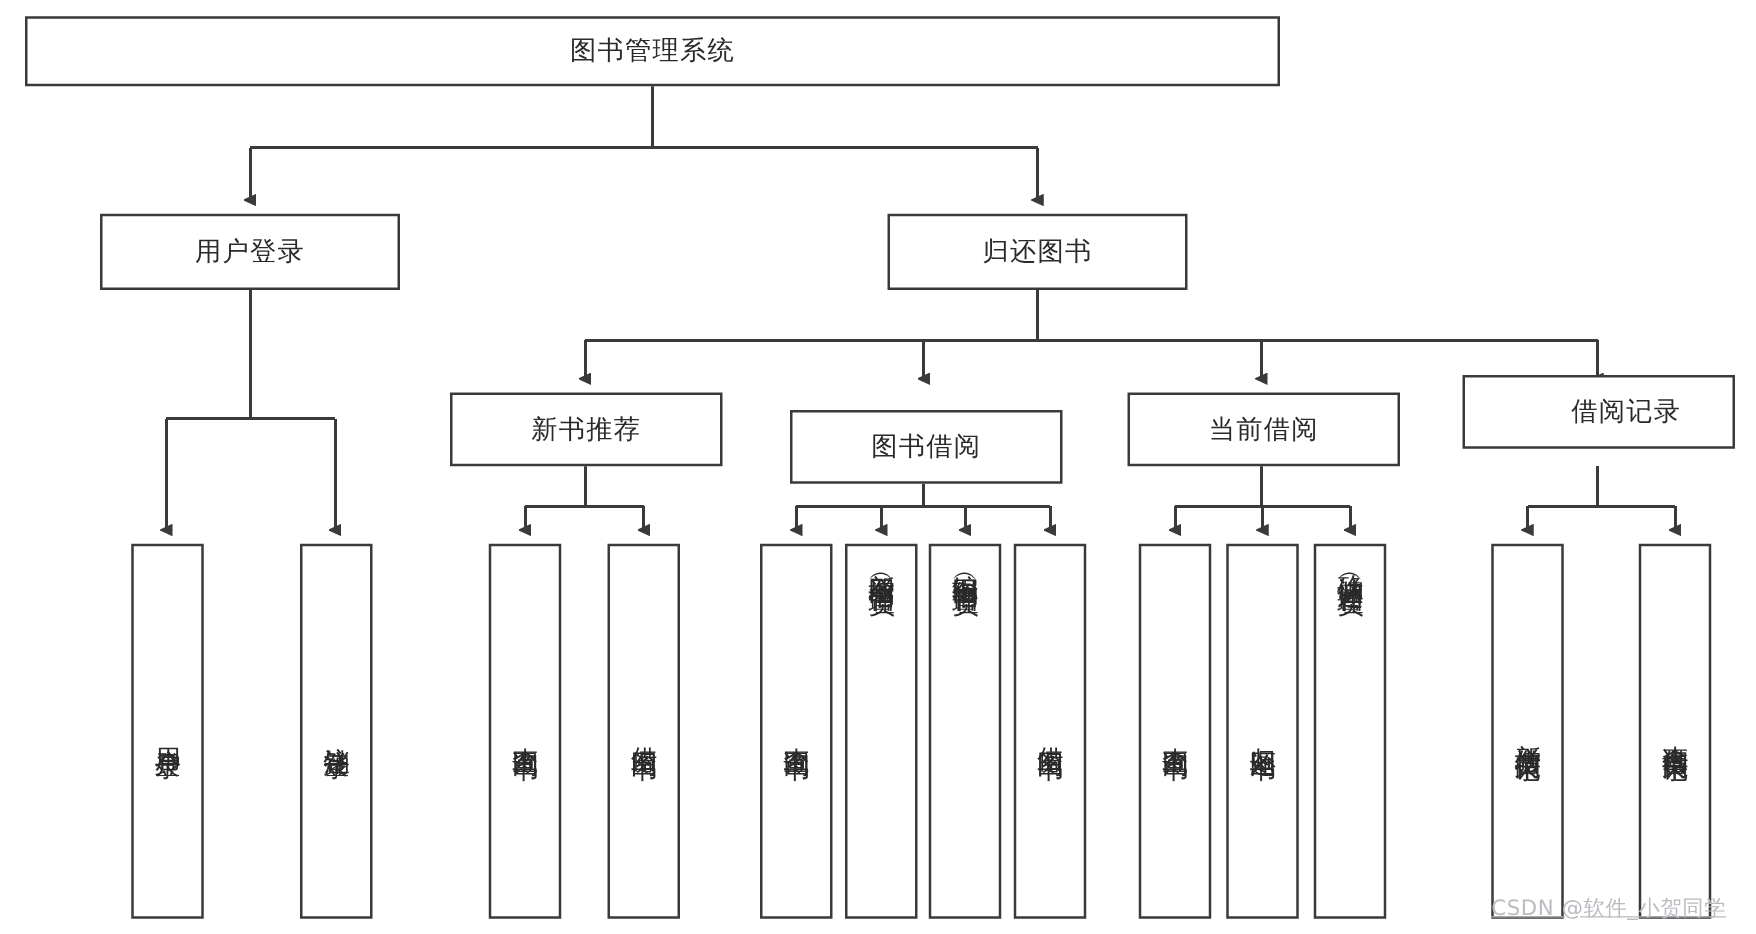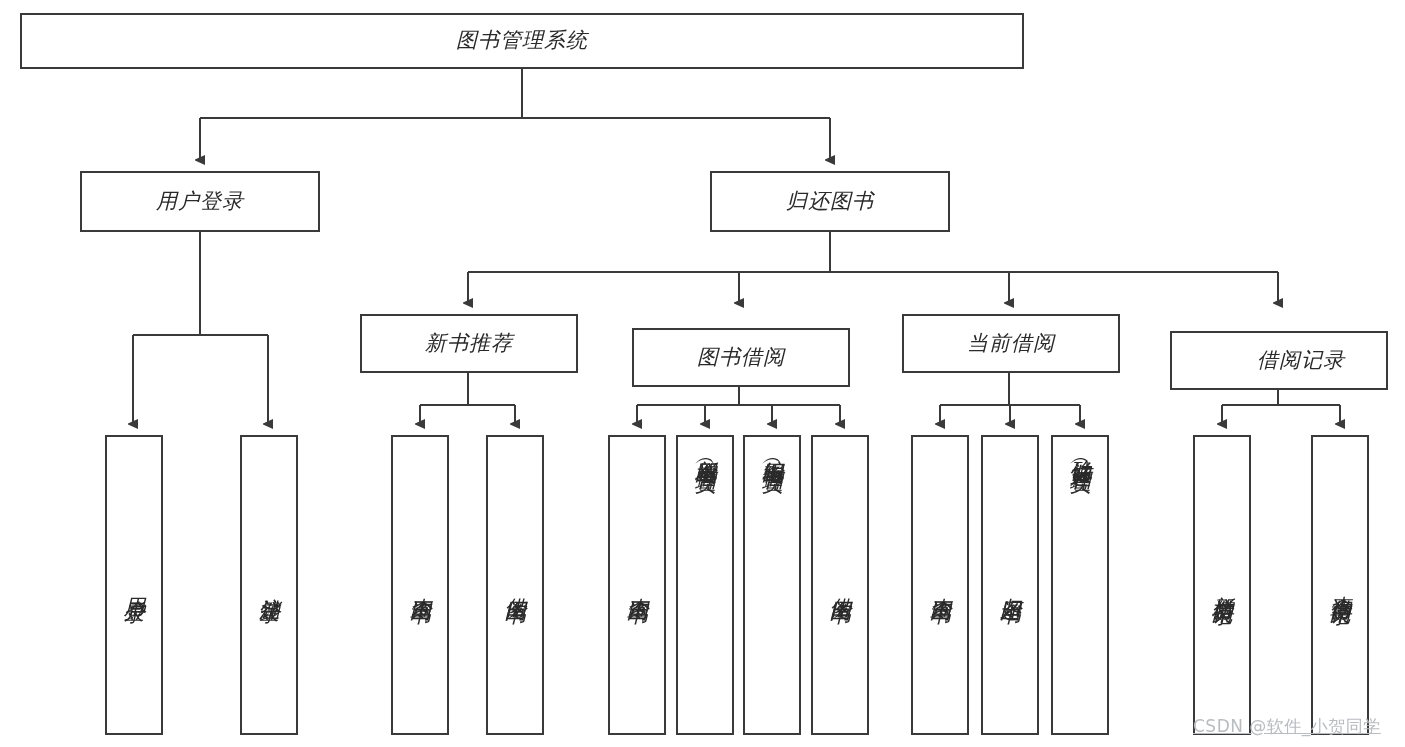--- a/index.html
+++ b/index.html
@@ -23,21 +23,20 @@
   .node{
     position:absolute;
     box-sizing:border-box;
     background:#ffffff;
     border:2px solid #3a3a3a;
     display:flex;
     align-items:center;
     justify-content:center;
     color:#2a2a2a;
     z-index:2;
-    font-style:italic;
   }
   .node.h{
     font-size:21px;
     letter-spacing:1px;
     line-height:1.2;
   }
   .node.v{
     writing-mode:vertical-rl;
     text-orientation:upright;
     font-size:21px;
@@ -123,21 +122,21 @@
   <div class="node h" style="left:80px; top:171px; width:240px; height:61px;">用户登录</div>
 
   <div class="node h" style="left:710px; top:171px; width:240px; height:61px;">归还图书</div>
 
   <div class="node h" style="left:360px; top:314px; width:218px; height:59px;">新书推荐</div>
 
   <div class="node h" style="left:632px; top:328px; width:218px; height:59px;">图书借阅</div>
 
   <div class="node h" style="left:902px; top:314px; width:218px; height:59px;">当前借阅</div>
 
-  <div class="node h" style="left:1170px; top:331px; width:218px; height:59px;padding-left:44px;">借阅记录</div>
+  <div class="node h" style="left:1170px; top:300px; width:218px; height:59px;padding-left:44px;">借阅记录</div>
 
   <div class="node v mid" style="left:105px; top:435px; width:58px; height:300px;">用户登录</div>
 
   <div class="node v mid" style="left:240px; top:435px; width:58px; height:300px;">注销登录</div>
 
   <div class="node v mid" style="left:391px; top:435px; width:58px; height:300px;">查询图书</div>
 
   <div class="node v mid" style="left:486px; top:435px; width:58px; height:300px;">借阅图书</div>
 
   <div class="node v mid" style="left:608px; top:435px; width:58px; height:300px;">查询图书</div>

